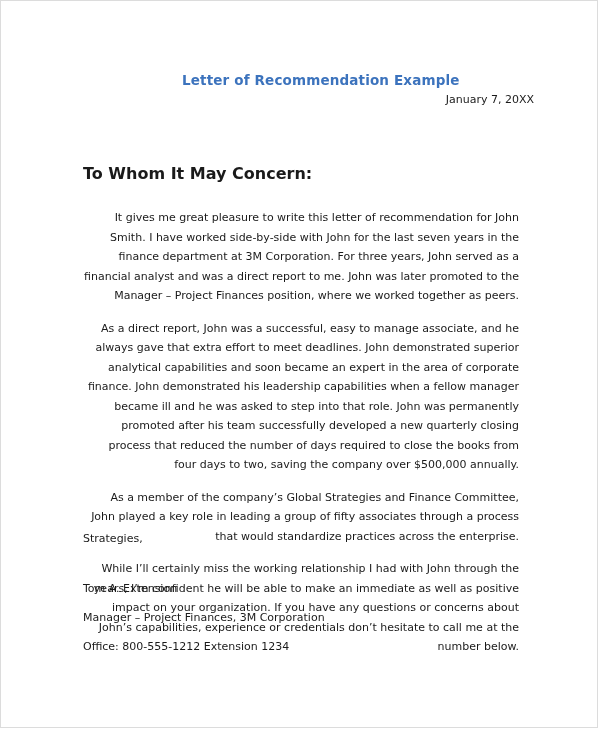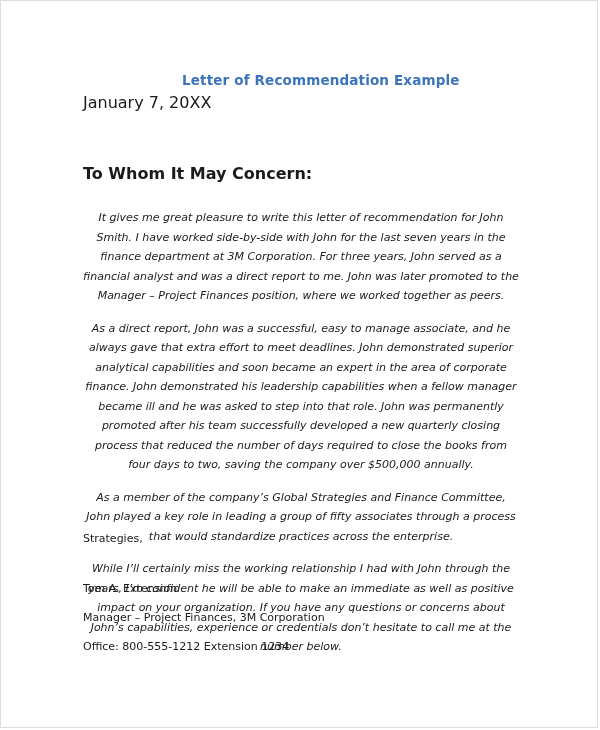--- a/index.html
+++ b/index.html
@@ -35,21 +35,22 @@
     font-weight: bold;
     color: #3c73bd;
     letter-spacing: 0.15px;
     white-space: nowrap;
   }
   .date {
     position: absolute;
     left: 82px;
     top: 92px;
     width: 451px;
-    font-size: 16px;
+    text-align: right;
+    font-size: 11px;
     color: #1a1a1a;
   }
   .salutation {
     position: absolute;
     left: 82px;
     top: 163px;
     font-size: 16px;
     font-weight: bold;
     color: #1a1a1a;
     white-space: nowrap;
@@ -58,22 +59,21 @@
     position: absolute;
     left: 82px;
     top: 207px;
     width: 436px;
   }
   .para {
     font-size: 11px;
     line-height: 19.5px;
     color: #1a1a1a;
     margin: 0 0 13px 0;
-    text-align: center;
-    font-style: italic;
+    text-align: right;
   }
   .para:last-child {
     margin-bottom: 0;
   }
   .closing {
     position: absolute;
     left: 82px;
     top: 531px;
     font-size: 11px;
     color: #1a1a1a;

